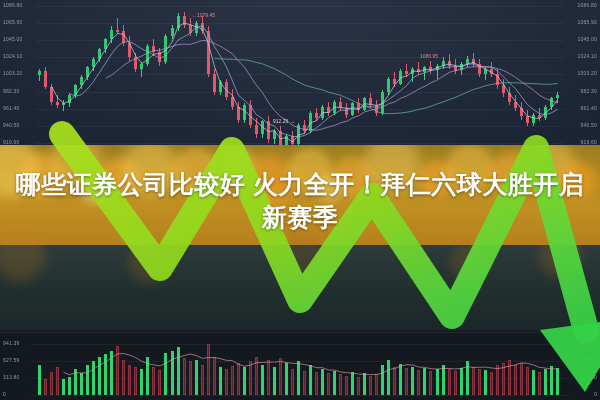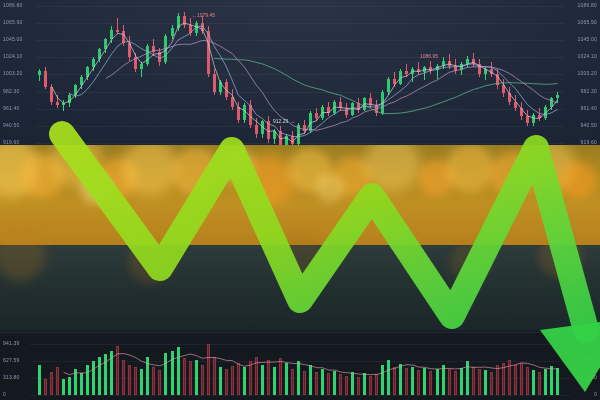--- a/index.html
+++ b/index.html
@@ -639,14 +639,15 @@
         <stop offset="0%" stop-color="#a8e01c"></stop>
         <stop offset="45%" stop-color="#8fd91e"></stop>
         <stop offset="75%" stop-color="#5ad63c"></stop>
         <stop offset="100%" stop-color="#35d147"></stop>
       </linearGradient>
     </defs>
     <path id="arrow-path" fill="none" stroke="url(#arrGrad)" stroke-width="26" stroke-linejoin="round" stroke-linecap="round" opacity="0.93" d="M 62,134 L 160,268 L 232,150 L 300,300 L 372,196 L 452,316 L 536,148 L 586,330"></path>
     <polygon id="arrow-head" points="585,392 540,330 630,318" fill="#35d147" opacity="0.95"></polygon>
   </svg>
 
+  <div id="title-overlay">哪些证券公司比较好 火力全开！拜仁六球大胜开启新赛季</div>
 
 </div>
 
 </body></html>

